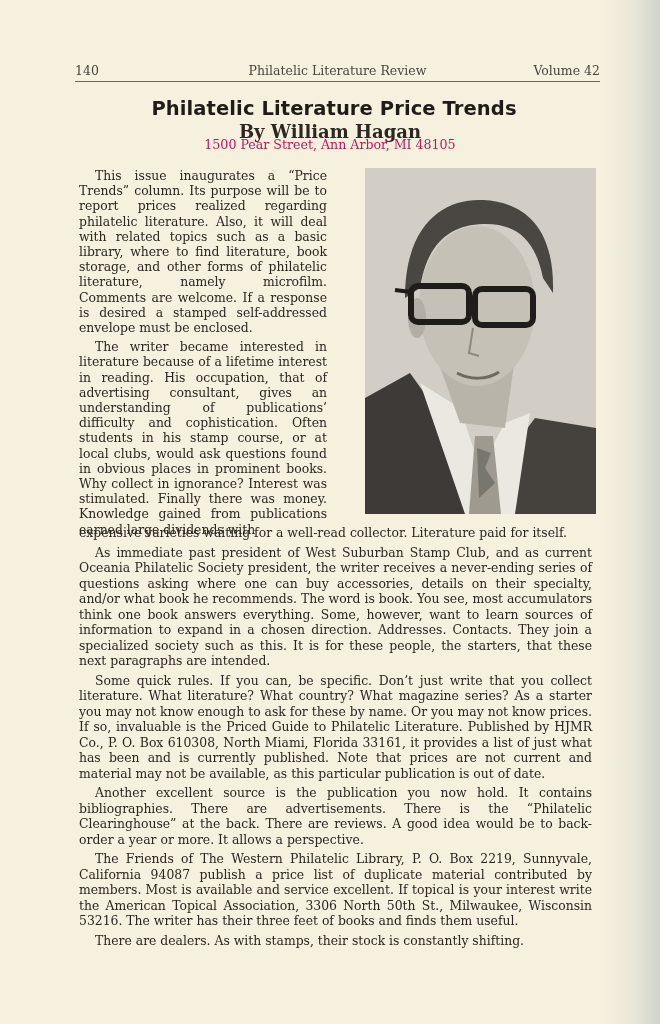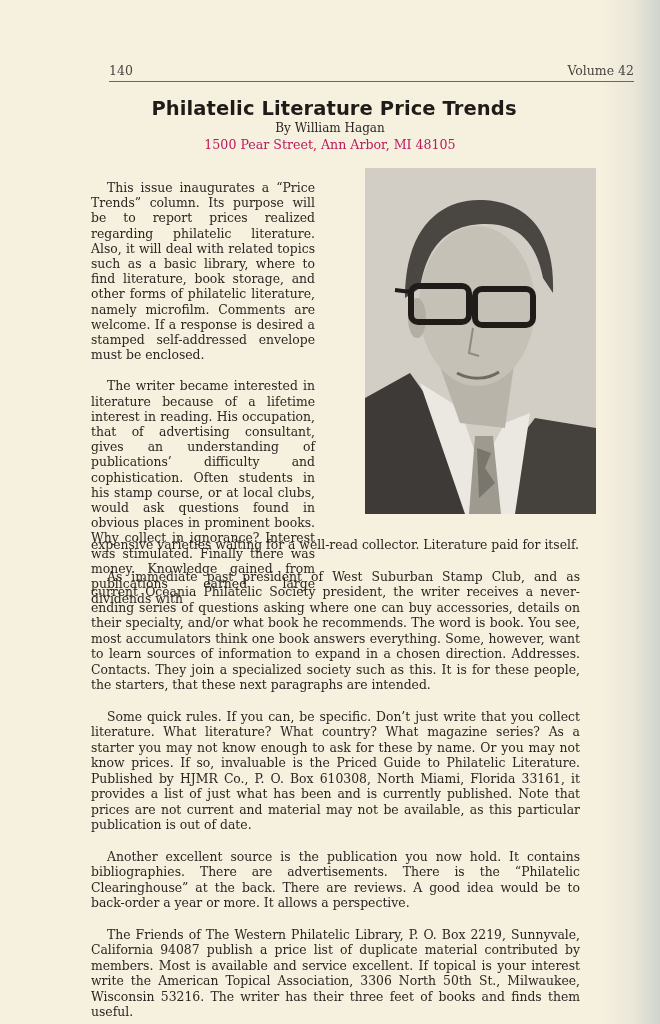--- a/index.html
+++ b/index.html
@@ -25,21 +25,20 @@
     }
     .running-head {
       position: absolute;
       left: 75px;
       top: 61px;
       width: 525px;
       height: 20px;
       font-size: 12.5px;
       color: #4a4540;
       border-bottom: 1px solid #6d665d;
-      margin-left: 34px;
     }
     .running-head .pg { position: absolute; left: 0; top: 2px; }
     .running-head .journal { position: absolute; left: 0; right: 0; top: 2px; text-align: center; }
     .running-head .vol { position: absolute; right: 0; top: 2px; }
 
     .title {
       position: absolute;
       left: 0; width: 660px;
       top: 93px;
       text-align: center;
@@ -47,22 +46,22 @@
       font-weight: bold;
       font-size: 19.5px;
       letter-spacing: 0.1px;
       color: #1f1b18;
     }
     .byline {
       position: absolute;
       left: 0; width: 660px;
       top: 121px;
       text-align: center;
-      font-weight: normal;
-      font-size: 12px;
+      font-weight: bold;
+      font-size: 18px;
       color: #2b2723;
     }
     .address {
       position: absolute;
       left: 0; width: 660px;
       top: 137px;
       text-align: center;
       font-size: 12.6px;
       color: #be185d;
     }
@@ -79,21 +78,21 @@
     .col-wide {
       position: absolute;
       left: 75px;
       top: 521px;
       width: 521px;
       font-size: 12.4px;
       line-height: 15.5px;
       text-align: justify;
     }
     p {
-      margin: 16px;
+      margin: 4px;
       text-indent: 16px;
       hyphens: none;
     }
     b { font-weight: normal; }
 
     .portrait {
       position: absolute;
       left: 365px;
       top: 168px;
       width: 231px;
@@ -105,20 +104,21 @@
     }
     .portrait svg { display: block; }
   </style>
 </head>
 <body>
 
 <div class="page-shade"></div>
 
 <header class="running-head">
   <span class="pg">140</span>
+  <span class="journal">Philatelic Literature Review</span>
   <span class="vol">Volume 42</span>
 </header>
 
 <h1 class="title" style="margin:4px;">Philatelic Literature Price Trends</h1>
 <div class="byline">By William Hagan</div>
 <div class="address">1500 Pear Street, Ann Arbor, MI 48105</div>
 
 <div class="col-narrow">
   <p>This issue inaugurates a “Price Trends” column. Its purpose will be to report prices realized regarding philatelic literature. Also, it will deal with related topics such as a basic library, where to find literature, book storage, and other forms of philatelic literature, namely microfilm. Comments are welcome. If a response is desired a stamped self-addressed envelope must be enclosed.</p>
   <p>The writer became interested in literature because of a lifetime interest in reading. His occupation, that of advertising consultant, gives an understanding of publications’ difficulty and cophistication. Often students in his stamp course, or at local clubs, would ask questions found in obvious places in prominent books. Why collect in ignorance? Interest was stimulated. Finally there was money. Knowledge gained from publications earned large dividends with</p>
@@ -154,13 +154,14 @@
     <path d="M92 205 C105 212 122 212 134 204" fill="none" stroke="#6e6a62" stroke-width="3"></path>
   </svg>
 </div>
 
 <div class="col-wide">
   <p style="text-indent:0;">expensive varieties waiting for a well-read collector. Literature paid for itself.</p>
   <p>As immediate past president of West Suburban Stamp Club, and as current Oceania Philatelic Society president, the writer receives a never-ending series of questions asking where one can buy accessories, details on their specialty, and/or what book he recommends. The word is book. You see, most accumulators think one book answers everything. Some, however, want to learn sources of information to expand in a chosen direction. Addresses. Contacts. They join a specialized society such as this. It is for these people, the starters, that these next paragraphs are intended.</p>
   <p><span>Some quick rules. If you can, be specific. Don’t just write that you collect literature. What literature? What country? What magazine series? As a starter you may not know enough to ask for these by name. Or you may not know prices. If so, invaluable is the </span><b>Priced Guide to Philatelic Literature.</b><span> Published by HJMR Co., P. O. Box 610308, North Miami, Florida 33161, it provides a list of just what has been and is currently published. Note that prices are not current and material may not be available, as this particular publication is out of date.</span></p>
   <p>Another excellent source is the publication you now hold. It contains bibliographies. There are advertisements. There is the “Philatelic Clearinghouse” at the back. There are reviews. A good idea would be to back-order a year or more. It allows a perspective.</p>
   <p>The Friends of The Western Philatelic Library, P. O. Box 2219, Sunnyvale, California 94087 publish a price list of duplicate material contributed by members. Most is available and service excellent. If topical is your interest write the American Topical Association, 3306 North 50th St., Milwaukee, Wisconsin 53216. The writer has their three feet of books and finds them useful.</p>
+  <p>There are dealers. As with stamps, their stock is constantly shifting.</p>
 </div>
 
 </body></html>

